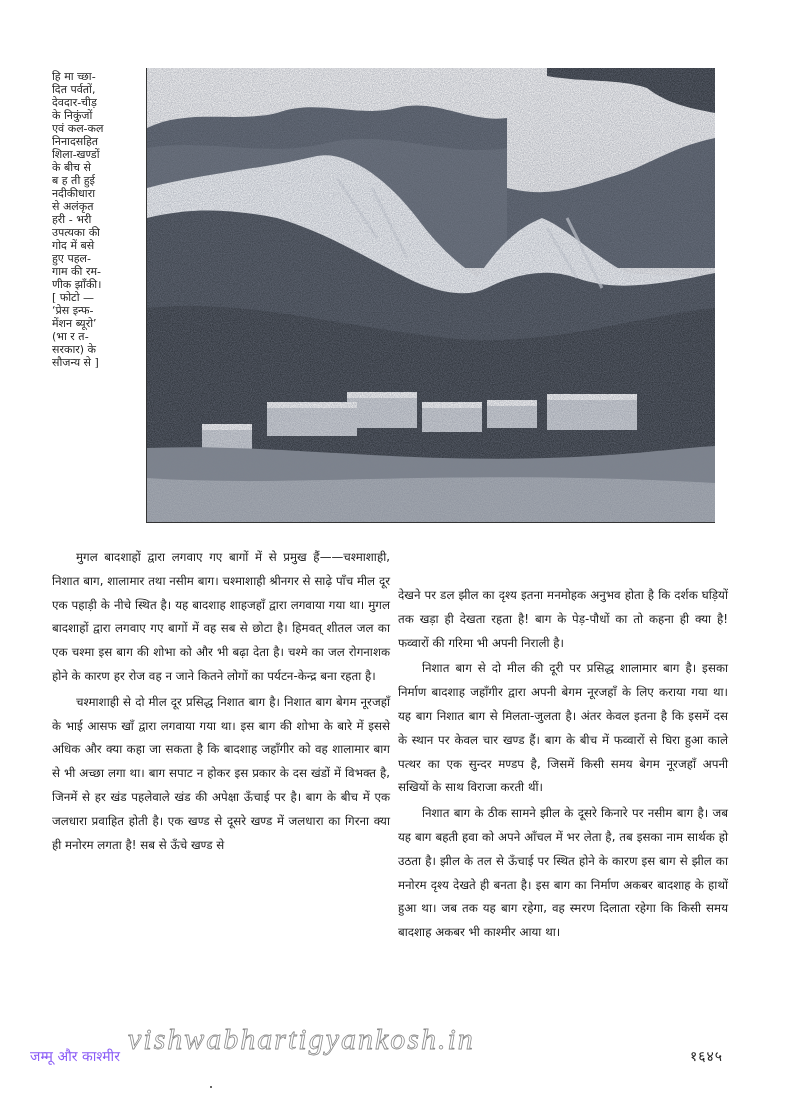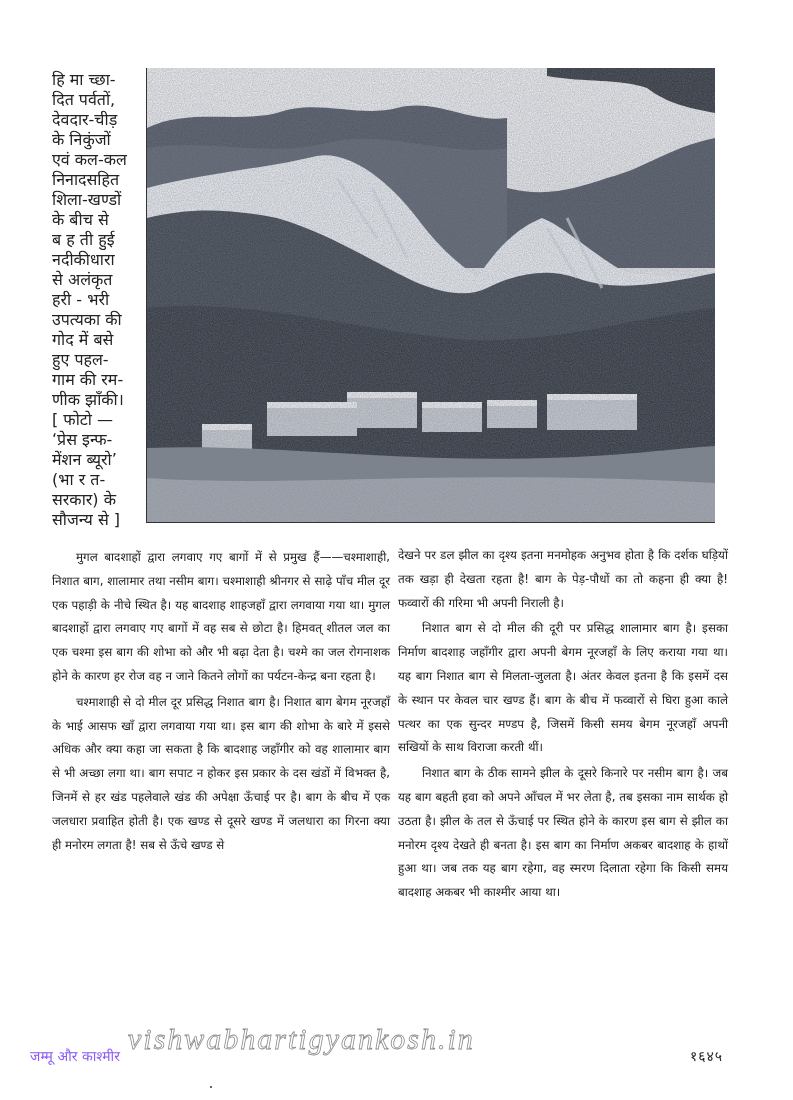--- a/index.html
+++ b/index.html
@@ -3,34 +3,34 @@
 <meta charset="utf-8">
 <style>
   html, body { margin: 0; padding: 0; }
   body {
     width: 793px; height: 1100px; background: #ffffff; position: relative; overflow: hidden;
     font-family: "DejaVu Sans", sans-serif; color: #1d1d1d;
   }
   .page { position: absolute; inset: 0; }
   .caption {
     position: absolute; left: 52px; top: 70px; width: 90px;
-    font-size: 16px; line-height: 20px; text-align: justify; color: #222;
+    font-size: 11px; line-height: 13px; text-align: justify; color: #222;
     white-space: pre-line;
   }
   .photo {
     position: absolute; left: 146px; top: 68px; width: 568px; height: 454px;
     overflow: hidden; border-left: 1px solid #333; border-bottom: 1px solid #333;
   }
   .photo svg { display: block; width: 100%; height: 100%; }
   .col {
     position: absolute; top: 544px; font-size: 11.8px; line-height: 23.8px;
     text-align: justify; color: #1a1a1a;
   }
   .col.left { left: 52px; width: 338px; }
-  .col.right { left: 398px; width: 330px; }
+  .col.right { left: 398px; width: 330px; margin-top: 40px; }
   .col p { margin: 0; }
   .col p.indent { text-indent: 24px; margin-top: 2px; }
   .footer-left {
     position: absolute; left: 30px; top: 1046px; font-size: 14px; color: #8b5cf6;
   }
   .footer-right {
     position: absolute; left: 684px; top: 1046px; font-size: 14px; color: #222; letter-spacing: 1px; margin-left: 6px;
   }
   .watermark {
     position: absolute; left: 128px; top: 1022px; font-family: Liberation Serif, serif; font-style: italic;

